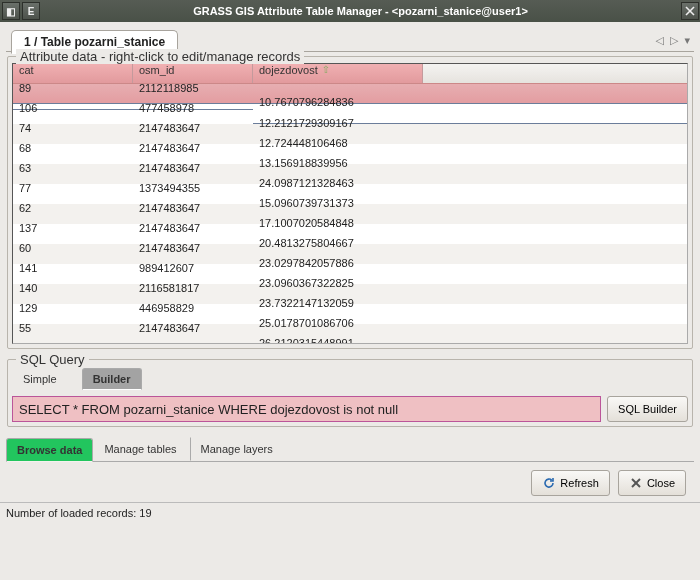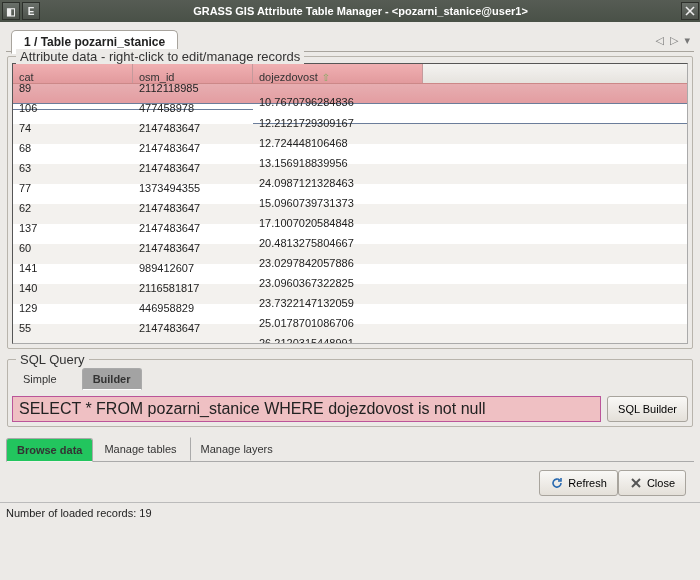--- a/index.html
+++ b/index.html
@@ -23,21 +23,21 @@
   .tab-controls span { cursor: pointer; }
 
   
   .fieldset { border: 1px solid #b8b4ac; margin: 6px 1px 2px 1px; border-radius: 2px; position: relative; padding: 6px 4px 4px 4px; }
   .fieldset > .legend { position: absolute; top: -8px; left: 8px; background: #eceae7; padding: 0 4px; font-size: 13px; color: #333; }
 
   
   .atable { background: #fff; border: 1px inset #aaa; height: 281px; overflow-y: scroll; overflow-x: hidden; }
   .atable-inner { width: 100%; }
   .atable-head { display: flex; background: #e8a3a5; height: 20px; border-bottom: 1px solid #c88; }
-  .atable-head .th { display: flex; align-items: flex-end; padding-left: 6px; border-right: 1px solid #c49a9c; color: #333; background: linear-gradient(#f0b0b2,#e29a9d); }
+  .atable-head .th { display: flex; align-items: flex-start; padding-left: 6px; border-right: 1px solid #c49a9c; color: #333; background: linear-gradient(#f0b0b2,#e29a9d); }
   .atable-head .th:first-child { width: 120px; }
   .atable-head .th:nth-child(2) { width: 120px; }
   .atable-head .th:nth-child(3) { width: 170px; flex: 0 0 170px; }
   .atable-head .thfill { flex: 1; background: linear-gradient(#f4f3f1,#e6e3de); }
   .sort-arrow { margin-left: 4px; color: #8a6; font-size: 10px; }
 
   .atable-row { display: flex; height: 20px; align-items: center; }
   .atable-row:nth-child(odd) { background: #f3f1ee; }
   .atable-row:nth-child(even) { background: #ffffff; }
   .atable-row.selected { background: linear-gradient(#e7aeb1,#e39da1); border-bottom:1px solid #6b7d9a; }
@@ -46,31 +46,31 @@
   .atable-row .td:nth-child(1) { width: 120px; }
   .atable-row .td:nth-child(2) { width: 120px; }
   .atable-row .td:nth-child(3) { flex: 1; margin-top: 29px; }
 
   
   .sql-tabs { display: flex; align-items: center; gap: 14px; margin-bottom: 6px; }
   .sql-tab { padding: 4px 10px; border: 1px solid transparent; color: #333; }
   .sql-tab.active { background: #a3a3a3; border: 1px solid #aaa; border-radius: 3px 3px 0 0; border-bottom: 1px solid #fff; font-weight: bold; }
 
   .sql-row { display: flex; gap: 6px; margin-top: 4px; }
-  .sql-input { flex: 1; height: 26px; border: 1px solid #b59; background: #efc0c3; padding: 4px 6px; color: #222; font-size: 16px; }
+  .sql-input { flex: 1; height: 26px; border: 1px solid #b59; background: #efc0c3; padding: 4px 6px; color: #222; font-size: 13px; }
   .btn { height: 26px; padding: 0 10px; background: linear-gradient(#f9f8f6,#e4e0d9); border: 1px solid #a8a49d; border-radius: 3px; display: flex; align-items: center; gap: 4px; cursor: pointer; }
 
   
   .bottom-tabs { display: flex; align-items: center; border-bottom: 1px solid #aaa; margin: 6px 0 4px 0; }
   .btab { padding: 5px 10px; color: #333; border: 1px solid transparent; }
   .btab.active { font-weight: bold; background: #22c55e; border: 1px solid #aaa; border-bottom: 1px solid #f4f2ee; margin-bottom: -1px; border-radius: 3px 3px 0 0; }
   .btab.sep { border-left: 1px solid #aaa; margin-left:2px; }
 
   
-  .action-row { display: flex; justify-content: flex-end; padding: 4px 8px 6px 0; }
+  .action-row { display: flex; justify-content: flex-end; gap: 8px; padding: 4px 8px 6px 0; }
 
   .statusbar { border-top: 1px solid #bbb; padding: 4px 6px; background: #eceae7; color: #222; }
 
   .icon { display: inline-flex; width:14px; height:14px; }
 
   
   .atable::-webkit-scrollbar { width: 16px; }
   .atable::-webkit-scrollbar-track { background: #e8e5de; border-left:1px solid #c0bdb6; }
   .atable::-webkit-scrollbar-thumb { background: linear-gradient(#ccc,#aaa); border: 1px solid #888; border-radius:2px; }
 </style>

